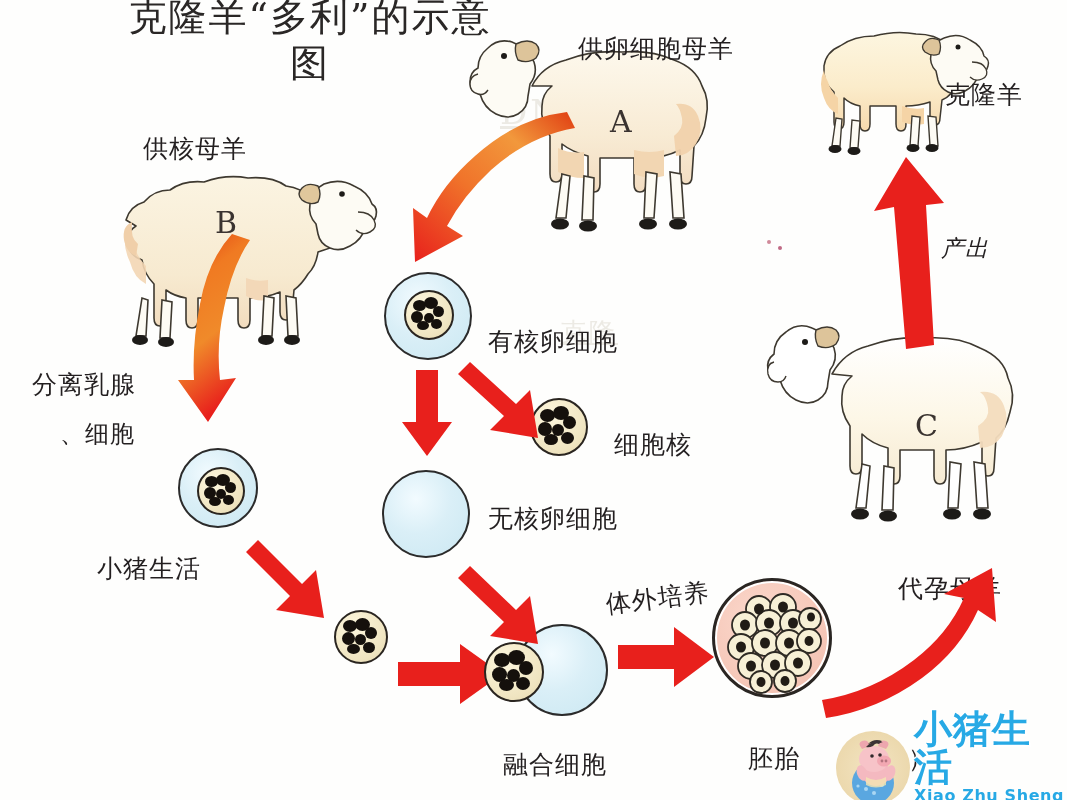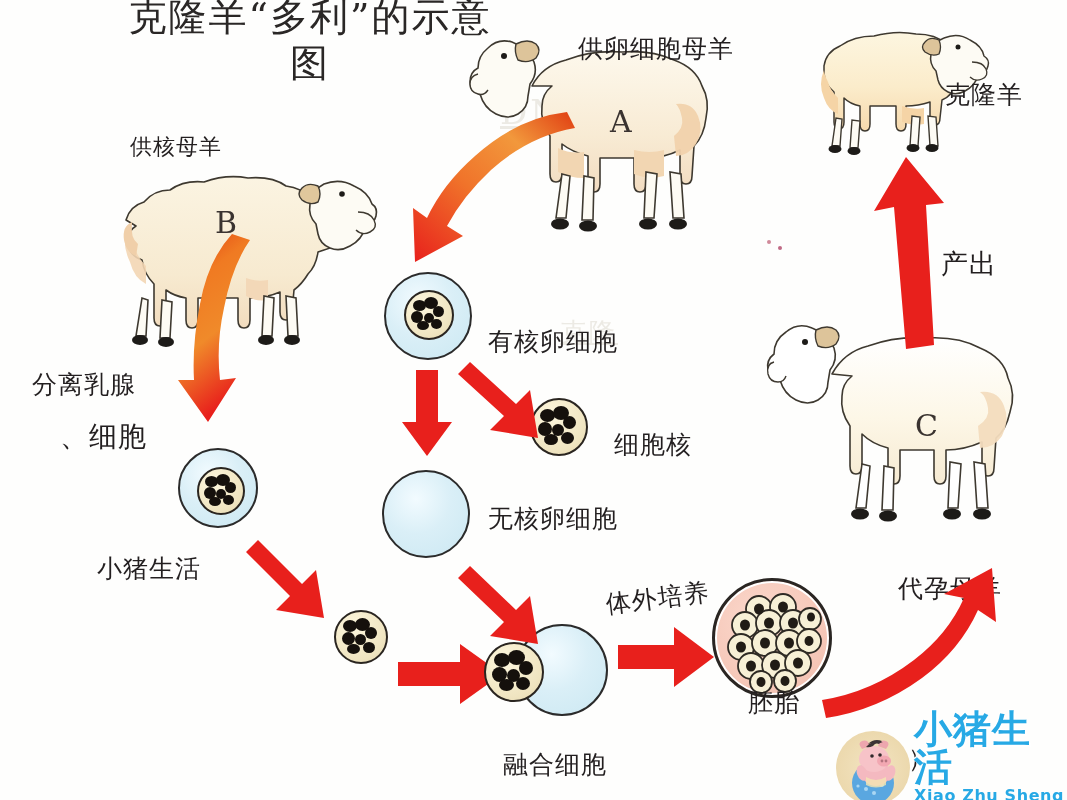--- a/index.html
+++ b/index.html
@@ -108,21 +108,21 @@
       <path d="M228 34 q16 -6 30 2 q14 6 18 18 q6 4 4 12 q-2 8 -10 10 q-4 14 -16 20
                q-10 6 -20 2 q-10 -4 -12 -14 l-2 -10 q-8 -8 -6 -20 q2 -14 14 -20 z" fill="#fdfbf4" stroke="#3e3930" stroke-width="1.6"></path>
 
       <path d="M262 62 q12 0 16 8 q4 8 -4 12 q-8 4 -14 -2" fill="#fdfbf4" stroke="#3e3930" stroke-width="1.4"></path>
 
       <path d="M222 36 q-10 -4 -16 2 q-6 6 0 12 q8 6 16 2 q4 -8 0 -16z" fill="#e0c79c" stroke="#3e3930" stroke-width="1.4"></path>
       <circle cx="246" cy="44" r="2.8" fill="#1d1b18"></circle>
     </svg>
   </div>
   <div class="sheep-letter" style="left:215px;top:205px;">B</div>
-  <div class="lbl" style="left:130px;top:132px;font-size:22px;">供核母羊</div>
+  <div class="lbl" style="left:143px;top:132px;font-size:25px;">供核母羊</div>
 
   <div class="sheep" style="left:470px;top:22px;">
     <svg width="270" height="245" viewBox="0 0 270 245">
       <defs>
         <linearGradient id="bodyA" x1="0" y1="0" x2="0" y2="1">
           <stop offset="0%" stop-color="#fdf8ec"></stop>
             <stop offset="60%" stop-color="#f8ebd4"></stop>
           <stop offset="100%" stop-color="#f2dcc0"></stop>
         </linearGradient>
       </defs>
@@ -329,28 +329,28 @@
         <ellipse cx="74" cy="62" rx="5" ry="5.5"></ellipse>
           <ellipse cx="94" cy="60" rx="4.5" ry="5"></ellipse>
         <ellipse cx="36" cy="85" rx="5" ry="5.5"></ellipse>
           <ellipse cx="60" cy="84" rx="5" ry="5.5"></ellipse>
         <ellipse cx="83" cy="82" rx="5" ry="5.5"></ellipse>
         <ellipse cx="46" cy="101" rx="4.5" ry="5"></ellipse>
           <ellipse cx="70" cy="100" rx="4.5" ry="5"></ellipse>
       </g>
     </svg>
   </div>
-  <div class="lbl" style="left:748px;top:686px;font-size:25px;">胚胎</div>
+  <div class="lbl" style="left:748px;top:742px;font-size:25px;">胚胎</div>
   <div class="lbl" style="left:908px;top:742px;font-size:25px;">）</div>
 
   <div class="lbl" style="left:32px;top:368px;font-size:25px;">分离乳腺</div>
-  <div class="lbl" style="left:60px;top:418px;font-size:28px;">、细胞</div>
+  <div class="lbl" style="left:60px;top:418px;font-size:24px;">、细胞</div>
   <div class="lbl" style="left:97px;top:552px;font-size:25px;">小猪生活</div>
   <div class="lbl" style="left:604px;top:588px;font-size:25px;transform:rotate(-7deg);transform-origin:left top;">体外培养</div>
-  <div class="lbl" style="left:941px;top:246px;font-size:27px;">产出</div>
+  <div class="lbl" style="left:941px;top:233px;font-size:23px;font-style:italic;">产出</div>
 
   <div class="arw" style="left:150px;top:228px;">
     <svg width="120" height="200" viewBox="0 0 120 200">
       <defs>
         <linearGradient id="gB" x1="0" y1="0" x2="0.3" y2="1">
           <stop offset="0%" stop-color="#e03d12"></stop>
             <stop offset="30%" stop-color="#f07a22"></stop>
           <stop offset="62%" stop-color="#f08a2a"></stop>
             <stop offset="100%" stop-color="#e8201c"></stop>
         </linearGradient>

